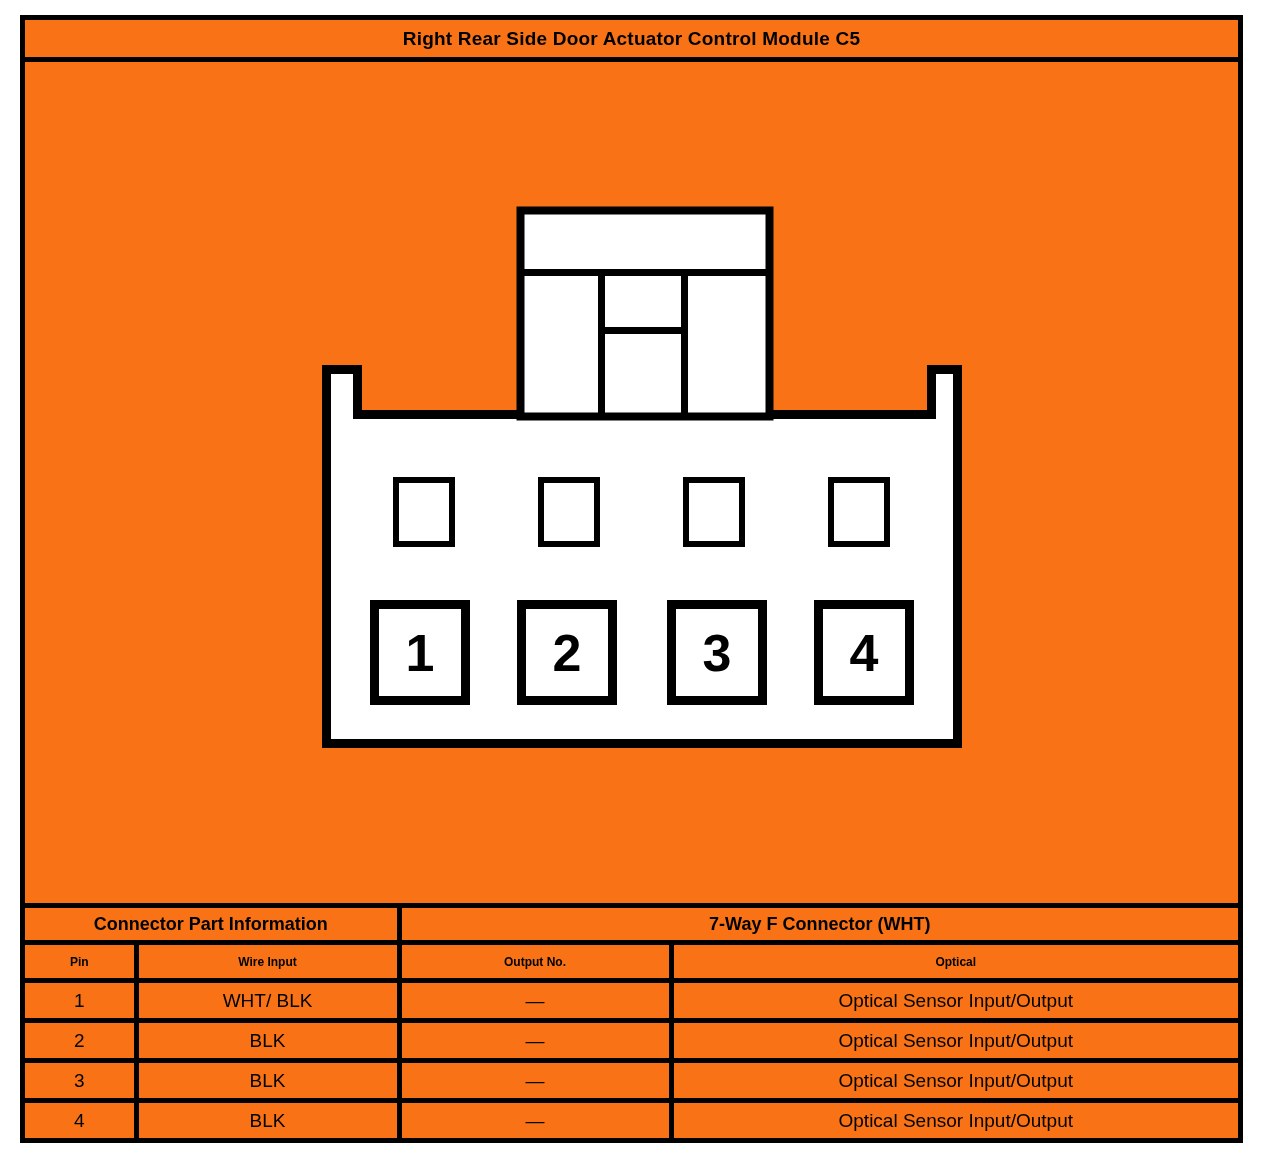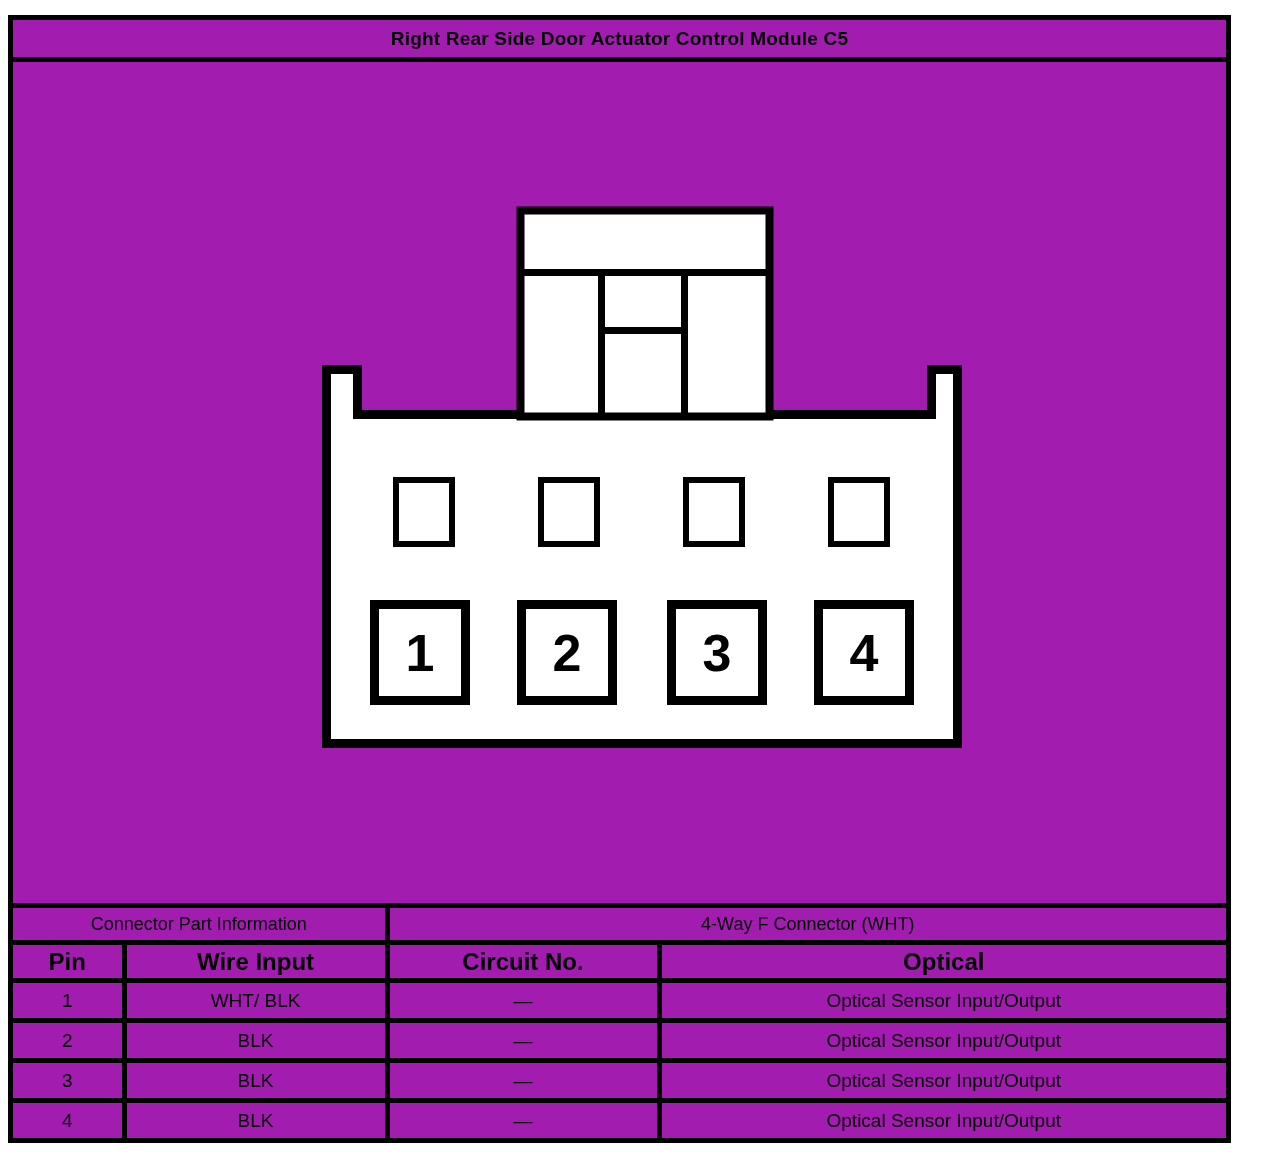--- a/index.html
+++ b/index.html
@@ -1,34 +1,34 @@
 <!DOCTYPE html>
 <html><head>
 <meta charset="utf-8">
 <style>
   html,body{margin:0;padding:0;background:#ffffff;}
   body{position:relative;width:1280px;height:1166px;
        font-family:"Liberation Sans",sans-serif;color:#000;}
-  .page{position:absolute;left:8px;top:15px;width:1223px;height:1128px;
-        border:5px solid #000;box-sizing:border-box;background:#a21caf;}
+  .page{position:absolute;left:20px;top:15px;width:1223px;height:1128px;
+        border:5px solid #000;box-sizing:border-box;background:#f97316;}
   .title-bar{height:42px;border-bottom:5px solid #000;box-sizing:border-box;
              text-align:center;font-size:19px;font-weight:bold;line-height:37px;
              letter-spacing:.2px;}
   svg.connector{position:absolute;left:0;top:0;width:1280px;height:1166px;
                 pointer-events:none;}
   .table-wrap{position:absolute;left:0;bottom:0;width:100%;}
   table.conn{width:100%;border-collapse:collapse;table-layout:fixed;}
   table.conn td{border:5px solid #000;padding:0 6px;font-size:19px;
                 text-align:center;vertical-align:middle;overflow:hidden;
                 white-space:nowrap;}
   table.conn td:first-child{border-left:none;}
   table.conn td:last-child{border-right:none;}
   table.conn tr:last-child td{border-bottom:none;}
-  tr.hdr td{font-weight:normal;font-size:18px;height:32px;}
-  tr.hdr2 td{font-weight:bold;font-size:24px;height:33px;}
+  tr.hdr td{font-weight:bold;font-size:18px;height:32px;}
+  tr.hdr2 td{font-weight:bold;font-size:12px;height:33px;}
   tr.data td{height:35px;}
   td.left{text-align:left;}
   .pin-num{font-weight:bold;}
 </style>
 </head>
 <body>
 
 <div class="page">
   <div class="title-bar">Right Rear Side Door Actuator Control Module C5</div>
 
@@ -36,26 +36,26 @@
     <table class="conn">
       <colgroup>
         <col style="width:111px">
           <col style="width:263px">
         <col style="width:272px">
           <col>
       </colgroup>
       <tbody>
           <tr class="hdr">
         <td colspan="2">Connector Part Information</td>
-        <td colspan="2" class="left">4-Way F Connector (WHT)</td>
+        <td colspan="2" class="left">7-Way F Connector (WHT)</td>
       </tr>
       <tr class="hdr2">
         <td>Pin</td>
         <td>Wire Input</td>
-        <td>Circuit No.</td>
+        <td>Output No.</td>
         <td>Optical</td>
       </tr>
       <tr class="data">
         <td>1</td>
         <td>WHT/ BLK</td>
         <td>—</td>
         <td class="left">Optical Sensor Input/Output</td>
       </tr>
       <tr class="data">
         <td>2</td>

